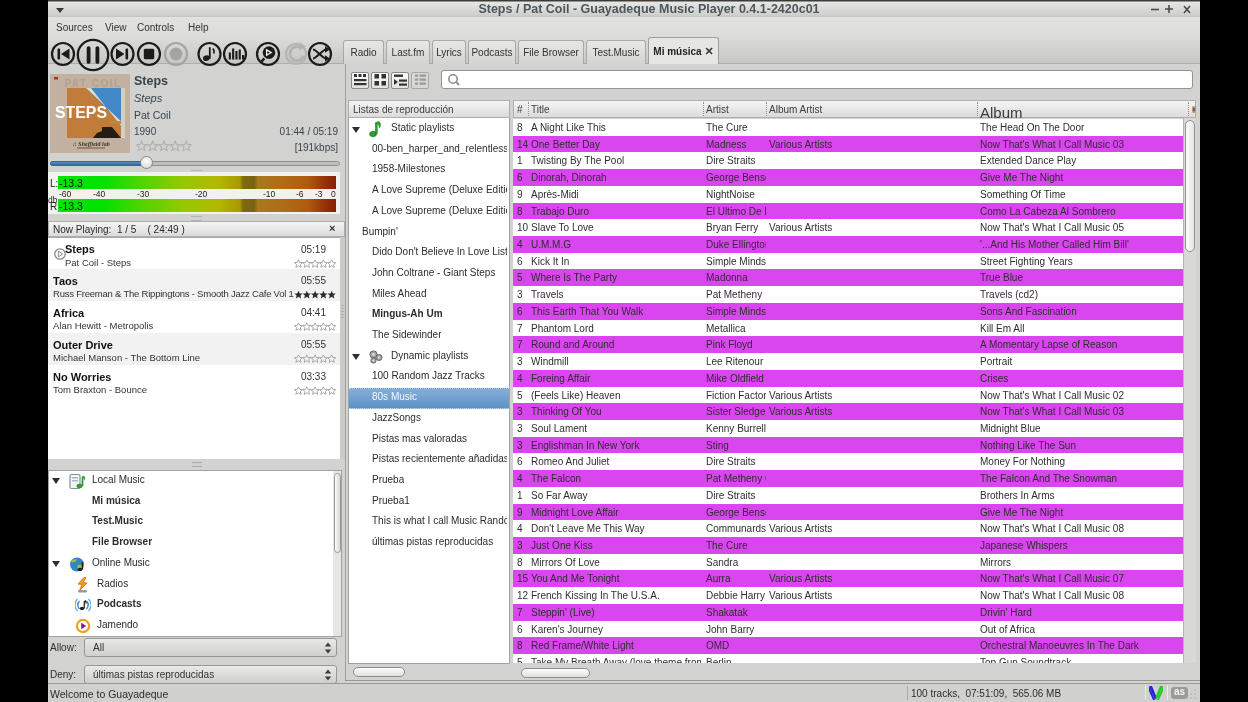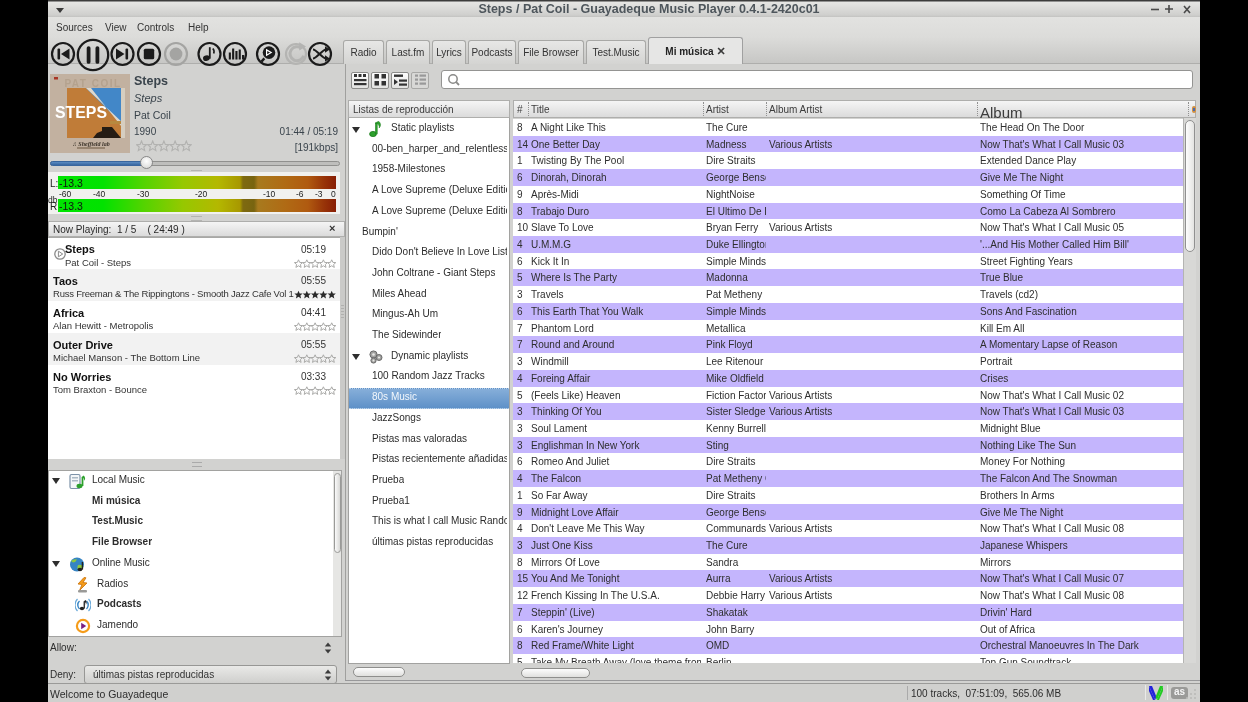--- a/index.html
+++ b/index.html
@@ -11,21 +11,21 @@
 #title{position:absolute;top:2px;left:0;width:1202px;text-align:center;font-size:12.5px;font-weight:bold;color:#4e565c;}
 #menubar{position:absolute;left:0;top:17px;width:1152px;height:20px;background:linear-gradient(#e2e2e0,#dcdcda);}
 .menuitem{position:absolute;top:22px;font-size:10px;color:#333;}
 #toolbar{position:absolute;left:0;top:37px;width:1152px;height:27px;background:linear-gradient(#dcdcda,#c6c6c4);}
 .tab{position:absolute;top:40px;height:24px;background:linear-gradient(#e7e7e6,#d4d4d2);border:1px solid #a8a8a6;border-bottom:none;border-radius:3px 3px 0 0;font-size:10px;color:#333;text-align:center;box-sizing:border-box;padding-top:6px;white-space:nowrap;}
 #tabactive{position:absolute;top:37px;height:27px;background:#e6e6e5;border:1px solid #a0a0a0;border-bottom:none;border-radius:3px 3px 0 0;font-size:10px;font-weight:bold;color:#222;box-sizing:border-box;padding-top:7px;text-align:center;white-space:nowrap;}
 .hdrbar{position:absolute;background:linear-gradient(#f5f5f5,#dbdbdb);border:1px solid #aeaeac;box-sizing:border-box;}
 .np-title{font-weight:bold;font-size:11px;color:#111;}
 .np-sub{font-size:9.5px;color:#333;max-width:241px;overflow:hidden;}
 .trow{height:16.72px;font-size:10px;color:#2e2e2e;position:relative;overflow:hidden;}
-.trow.alt{background:#c4b5fd;}
+.trow.alt{background:#d946ef;}
 .tc{position:absolute;top:3px;white-space:nowrap;overflow:hidden;}
 .c0{left:4px;width:13px;}
 .c1{left:18px;width:170px;}
 .c2{left:193px;width:60px;}
 .c3{left:256px;width:207px;}
 .c4{left:467px;width:200px;}
 .pitem{position:absolute;font-size:10px;color:#2c2c2c;white-space:nowrap;}
 .litem{position:absolute;font-size:10px;color:#2c2c2c;white-space:nowrap;}
 .combo{position:absolute;background:linear-gradient(#e9e9e7,#cfcfcd);border:1px solid #979795;border-radius:3px;box-sizing:border-box;font-size:10px;color:#333;}
 .vsep{position:absolute;width:1px;background:#aaa;}
@@ -311,40 +311,43 @@
 </svg>
   <div class="litem" style="left:49px;top:598px;font-weight:bold;">Podcasts</div>
   <svg class="abs" style="left:27px;top:618px;" width="16" height="16" viewBox="0 0 16 16">
 <circle cx="8" cy="8" r="7.2" fill="#f59c1a"></circle>
       <circle cx="8" cy="8" r="5" fill="#fff"></circle>
 <polygon points="6.2,4.8 6.2,11.2 11.2,8" fill="#7a2082"></polygon>
 </svg>
   <div class="litem" style="left:49px;top:619px;">Jamendo</div>
 
   <div class="tx" style="left:2px;top:642px;font-size:10px;">Allow:</div>
+  <div class="combo" style="left:36px;top:638px;width:253px;height:19px;">
+      <span style="position:absolute;left:8px;top:3px;">All</span>
+    </div>
   <div class="tx" style="left:2px;top:669px;font-size:10px;">Deny:</div>
   <div class="combo" style="left:36px;top:665px;width:253px;height:19px;">
       <span style="position:absolute;left:8px;top:3px;">últimas pistas reproducidas</span>
     </div>
   <svg class="abs" style="left:276px;top:642px;" width="8" height="12" viewBox="0 0 8 12">
     <polygon points="4,0.5 7.2,4.5 0.8,4.5" fill="#3c3c3c"></polygon>
       <polygon points="4,11.5 7.2,7.5 0.8,7.5" fill="#3c3c3c"></polygon>
   </svg>
   <svg class="abs" style="left:276px;top:669px;" width="8" height="12" viewBox="0 0 8 12">
     <polygon points="4,0.5 7.2,4.5 0.8,4.5" fill="#3c3c3c"></polygon>
       <polygon points="4,11.5 7.2,7.5 0.8,7.5" fill="#3c3c3c"></polygon>
   </svg>
 
   <div class="tab" style="left:295px;width:41px;">Radio</div>
   <div class="tab" style="left:338px;width:44px;">Last.fm</div>
   <div class="tab" style="left:384px;width:34px;">Lyrics</div>
   <div class="tab" style="left:420px;width:48px;">Podcasts</div>
   <div class="tab" style="left:470px;width:66px;">File Browser</div>
   <div class="tab" style="left:538px;width:60px;">Test.Music</div>
-  <div id="tabactive" style="left:600px;width:95px;">Mi música <span style="color:#3a3a3a;font-size:11px;">✕</span></div>
+  <div id="tabactive" style="left:600px;width:71px;">Mi música <span style="color:#3a3a3a;font-size:11px;">✕</span></div>
   <div class="minibtn" style="left:303px;"></div>
   <div class="minibtn" style="left:323px;"></div>
   <div class="minibtn" style="left:343px;"></div>
   <div class="minibtn" style="left:363px;background:#d8d8d6;border-color:#a8a8a6;"></div>
   <svg class="abs" style="left:305px;top:73px;" width="15" height="14" viewBox="0 0 15 14">
 <rect x="1" y="1" width="3" height="3" fill="#333"></rect>
       <rect x="5.5" y="1" width="3" height="3" fill="#333"></rect>
       <rect x="10" y="1" width="3" height="3" fill="#333"></rect>
 <rect x="1" y="6" width="12.5" height="2.2" fill="#333"></rect>
       <rect x="1" y="10" width="12.5" height="2.2" fill="#333"></rect>
@@ -386,21 +389,21 @@
 <path d="M7.4 2 q4.5 1.2 3.8 5 q3 -3.6 -0.6 -6.8 z" fill="#2ca02c" stroke="#1a7a1a" stroke-width="0.5"></path>
     </svg>
   <div class="pitem" style="left:324px;top:142.7px;max-width:135px;overflow:hidden;">00-ben_harper_and_relentless7</div>
   <div class="pitem" style="left:324px;top:163.4px;max-width:135px;overflow:hidden;">1958-Milestones</div>
   <div class="pitem" style="left:324px;top:184.1px;max-width:135px;overflow:hidden;">A Love Supreme (Deluxe Edition)</div>
   <div class="pitem" style="left:324px;top:204.8px;max-width:135px;overflow:hidden;">A Love Supreme (Deluxe Edition)</div>
   <div class="pitem" style="left:314px;top:225.5px;max-width:135px;overflow:hidden;">Bumpin'</div>
   <div class="pitem" style="left:324px;top:246.2px;max-width:135px;overflow:hidden;">Dido Don't Believe In Love Listas</div>
   <div class="pitem" style="left:324px;top:266.9px;max-width:135px;overflow:hidden;">John Coltrane - Giant Steps</div>
   <div class="pitem" style="left:324px;top:287.6px;max-width:135px;overflow:hidden;">Miles Ahead</div>
-  <div class="pitem" style="left:324px;top:308.3px;max-width:135px;overflow:hidden;">Mingus-Ah Um</div>
+  <div class="pitem" style="left:324px;top:308.3px;max-width:135px;overflow:hidden;font-weight:bold;">Mingus-Ah Um</div>
   <div class="pitem" style="left:324px;top:329.0px;max-width:135px;overflow:hidden;">The Sidewinder</div>
   <div class="abs" style="left:304px;top:354.2px;width:0;height:0;border-left:4.5px solid transparent;border-right:4.5px solid transparent;border-top:6px solid #2e2e2e;"></div>
   <div class="pitem" style="left:343px;top:349.7px;max-width:116px;overflow:hidden;">Dynamic playlists</div>
   <svg class="abs" style="left:320px;top:348.7px;" width="16" height="16" viewBox="0 0 16 16">
 <g fill="#a2a2a0" stroke="#606060" stroke-width="0.9">
 <circle cx="5.5" cy="5.5" r="3.6"></circle>
         <circle cx="11" cy="8.5" r="3"></circle>
         <circle cx="5.5" cy="11.5" r="2.6"></circle>
 </g>
 <circle cx="5.5" cy="5.5" r="1.3" fill="#e8e8e6"></circle>

